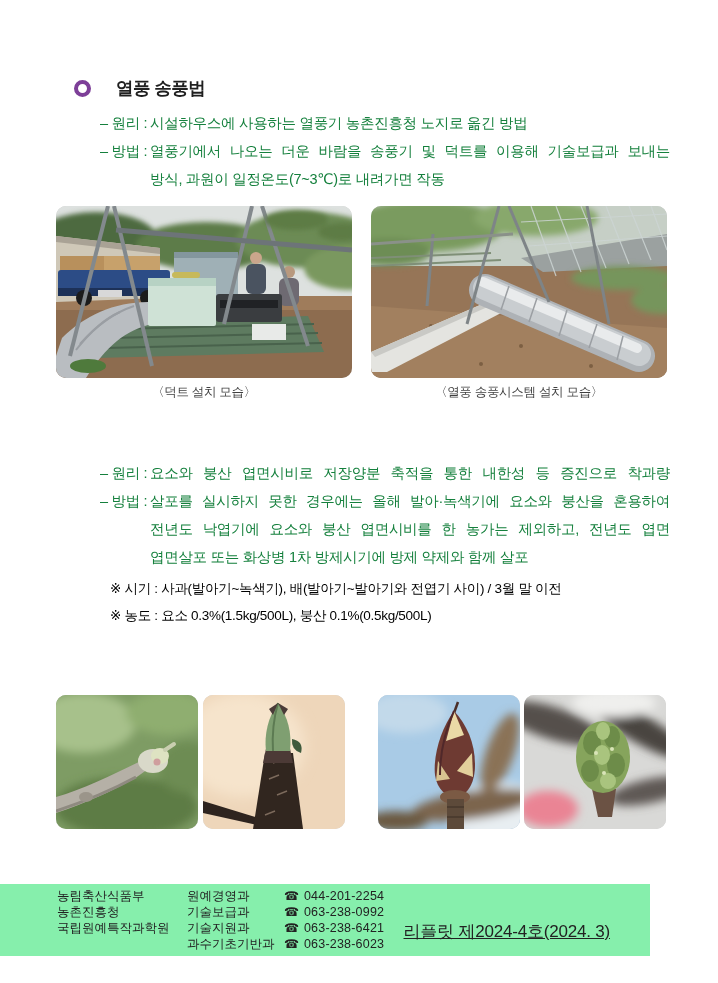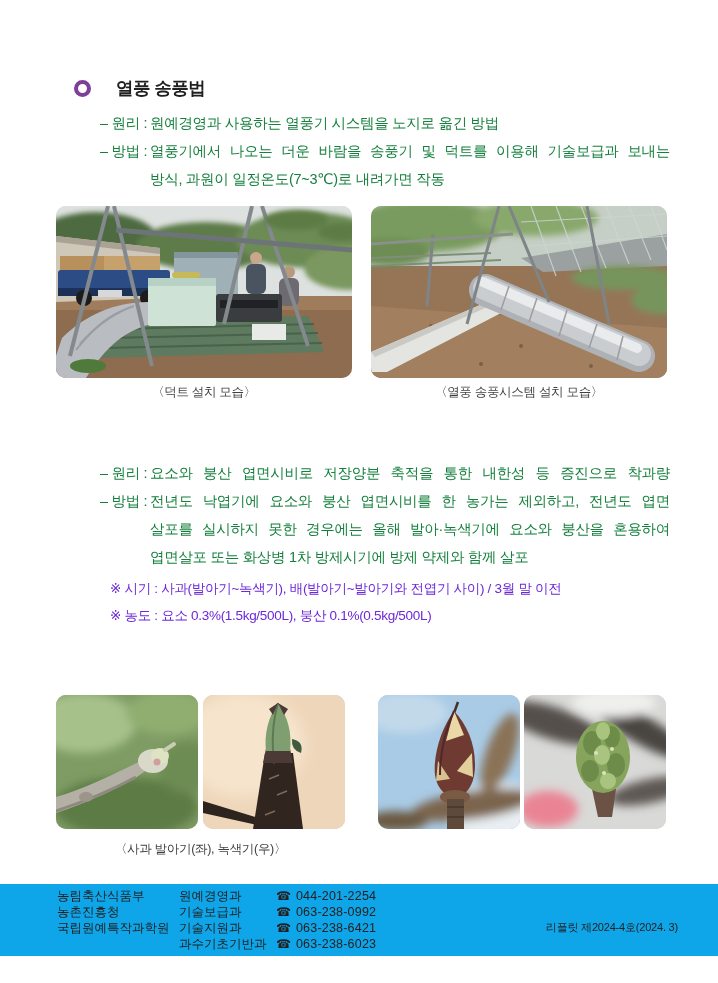--- a/index.html
+++ b/index.html
@@ -14,59 +14,59 @@
   #section2{top:450px;}
   .sec-head{display:flex;align-items:center;gap:9px;height:24px;}
   .ring{width:9px;height:9px;border:4px solid #7d3f98;border-radius:50%;flex:none;}
   .sec-title{font-size:17.5px;font-weight:bold;color:#1f1f1f;letter-spacing:-0.5px;margin:16px;text-align:center;}
   .items{margin:9px 0 0 26px;}
   .item{display:flex;font-size:14.5px;line-height:28px;color:#15803d;letter-spacing:-0.3px;}
   .prefix{flex:0 0 50px;white-space:nowrap;}
   .lines{flex:1;min-width:0;}
   .line{white-space:nowrap;}
   .line.just{white-space:normal;text-align:justify;text-align-last:justify;}
-  .notes{margin:4px 0 0 36px;font-size:13.5px;line-height:27px;color:#6d28d9;letter-spacing:-0.3px;}
+  .notes{margin:4px 0 0 36px;font-size:13.5px;line-height:27px;color:#000000;letter-spacing:-0.3px;}
   
   .photo-row{position:absolute;left:56px;display:flex;}
   #photos1{top:206px;gap:19px;}
   #photos2{top:695px;}
   .photo{border-radius:10px;overflow:hidden;background:#ccc;flex:none;}
   .photo svg{display:block;}
   .cap-row{position:absolute;left:56px;display:flex;}
   #caps1{top:384px;width:611px;}
   #caps1 .cap{width:296px;}
   #caps1 .cap+.cap{margin-left:19px;}
   #caps2{top:841px;}
   #caps2 .cap{width:289px;}
   #caps2 .cap+.cap{margin-left:33px;}
   .cap{text-align:center;font-size:12.5px;color:#3f3f3f;letter-spacing:-0.3px;}
   .gap5{width:5px;flex:none;} .gap33{width:33px;flex:none;} .gap4{width:4px;flex:none;}
   
-  #footer{position:absolute;left:0;top:884px;width:718px;height:72px;background:#0ea5e9;}
+  #footer{position:absolute;left:0;top:884px;width:650px;height:72px;background:#86efac;}
   .f-contacts{position:absolute;left:57px;top:4px;}
   .f-row{display:flex;align-items:baseline;font-size:12.5px;line-height:16px;color:#222;}
   .f-org{display:inline-block;width:118px;text-align:justify;text-align-last:justify;flex:none;}
-  .f-dept{display:inline-block;width:92px;text-align:justify;text-align-last:justify;flex:none;margin-left:4px;}
+  .f-dept{display:inline-block;width:92px;text-align:justify;text-align-last:justify;flex:none;margin-left:12px;}
   .f-tel{margin:0 5px;font-size:12px;flex:none;}
   .f-phone{letter-spacing:0.2px;flex:none;}
-  .f-issue{position:absolute;right:40px;top:36px;font-size:11px;color:#222;letter-spacing:-0.2px;}
+  .f-issue{position:absolute;right:40px;top:36px;font-size:17px;color:#222;letter-spacing:-0.2px;text-decoration:underline;}
 </style>
 </head>
 <body>
 
 <div class="section" id="section1">
   <div class="sec-head">
     <span class="ring"></span>
     <h2 class="sec-title">열풍 송풍법</h2>
   </div>
   <div class="items">
     <div class="item">
       <span class="prefix">– 원리 :</span>
       <div class="lines">
-        <div class="line">원예경영과 사용하는 열풍기 시스템을 노지로 옮긴 방법</div>
+        <div class="line">시설하우스에 사용하는 열풍기 농촌진흥청 노지로 옮긴 방법</div>
       </div>
     </div>
     <div class="item">
       <span class="prefix">– 방법 :</span>
       <div class="lines">
         <div class="line just">열풍기에서 나오는 더운 바람을 송풍기 및 덕트를 이용해 기술보급과 보내는</div>
         <div class="line">방식, 과원이 일정온도(7~3℃)로 내려가면 작동</div>
       </div>
     </div>
   </div>
@@ -211,22 +211,22 @@
   <div class="items">
     <div class="item">
       <span class="prefix">– 원리 :</span>
       <div class="lines">
         <div class="line just">요소와 붕산 엽면시비로 저장양분 축적을 통한 내한성 등 증진으로 착과량</div>
       </div>
     </div>
     <div class="item">
       <span class="prefix">– 방법 :</span>
       <div class="lines">
+        <div class="line just">살포를 실시하지 못한 경우에는 올해 발아·녹색기에 요소와 붕산을 혼용하여</div>
         <div class="line just">전년도 낙엽기에 요소와 붕산 엽면시비를 한 농가는 제외하고, 전년도 엽면</div>
-        <div class="line just">살포를 실시하지 못한 경우에는 올해 발아·녹색기에 요소와 붕산을 혼용하여</div>
         <div class="line">엽면살포 또는 화상병 1차 방제시기에 방제 약제와 함께 살포</div>
       </div>
     </div>
   </div>
   <div class="notes">
     <div class="note">※ 시기 : 사과(발아기~녹색기), 배(발아기~발아기와 전엽기 사이) / 3월 말 이전</div>
     <div class="note">※ 농도 : 요소 0.3%(1.5kg/500L), 붕산 0.1%(0.5kg/500L)</div>
   </div>
 </div>
 
@@ -341,21 +341,20 @@
       </g>
       <g fill="#d9e4b8">
           <circle cx="72" cy="58" r="2"></circle>
           <circle cx="88" cy="54" r="2"></circle>
           <circle cx="80" cy="78" r="2"></circle>
         </g>
     </svg>
   </div>
 </div>
 <div class="cap-row" id="caps2">
-  <div class="cap">〈사과 발아기(좌), 녹색기(우)〉</div>
 </div>
 
 <div id="footer">
   <div class="f-contacts">
     <div class="f-row">
       <span class="f-org">농림축산식품부</span>
       <span class="f-dept">원예경영과</span>
       <span class="f-tel">☎</span>
       <span class="f-phone">044-201-2254</span>
     </div>

